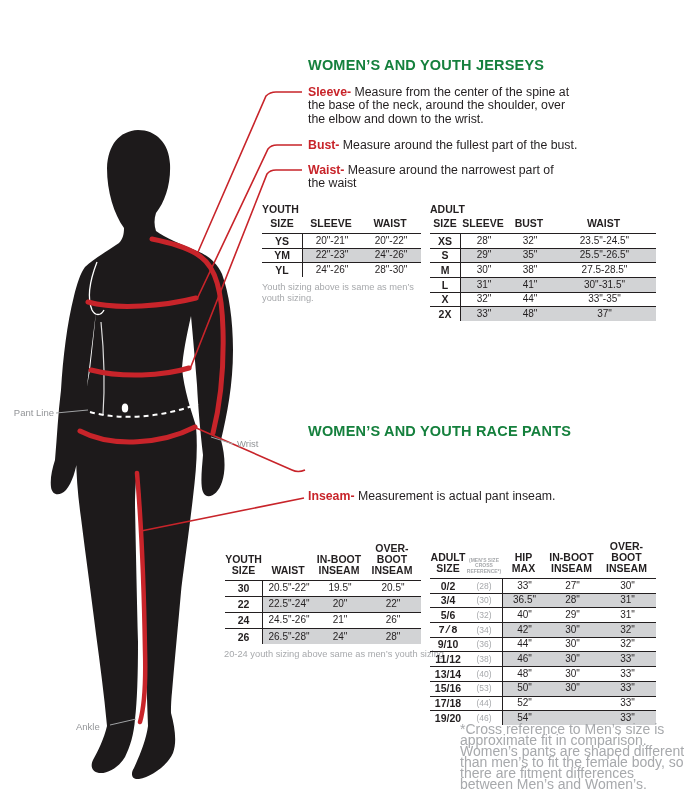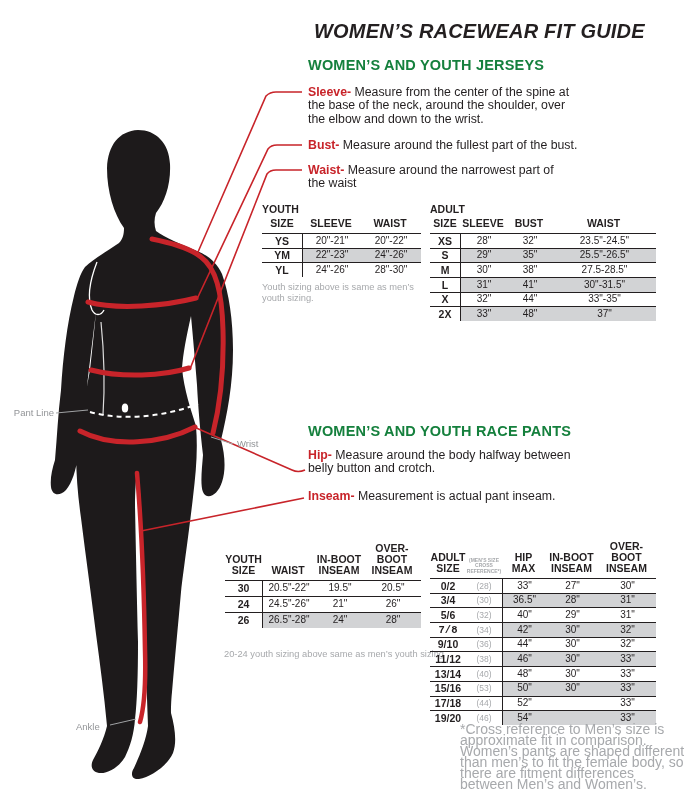--- a/index.html
+++ b/index.html
@@ -108,21 +108,20 @@
     <path fill="none" stroke="#c8242a" stroke-width="1.6" d="M 141 531 L 304 498"></path>
 
     <path fill="none" stroke="#a0a2a4" stroke-width="1" d="M 56 413 L 88 410"></path>
     <path fill="none" stroke="#a0a2a4" stroke-width="1" d="M 233 444 L 211 437"></path>
     <path fill="none" stroke="#a0a2a4" stroke-width="1" d="M 110 725 L 136 719"></path>
     <text x="54" y="416" font-size="9.5" fill="#939598" text-anchor="end">Pant Line</text>
     <text x="237" y="447" font-size="9.5" fill="#939598">Wrist</text>
     <text x="76" y="730" font-size="9.5" fill="#939598">Ankle</text>
   </svg>
 
-  <div class="abs title">WOMEN’S RACEWEAR FIT GUIDE</div>
 
   <div class="abs section-heading" style="left:308px;top:57px;">WOMEN’S AND YOUTH JERSEYS</div>
 
   <div class="abs measure" style="left:308px;top:86px;width:262px;">
     <span class="term">Sleeve-</span>
     <span>Measure from the center of the spine at the base of the neck, around the shoulder, over the elbow and down to the wrist.</span>
   </div>
   <div class="abs measure" style="left:308px;top:139px;width:310px;">
     <span class="term">Bust-</span>
     <span>Measure around the fullest part of the bust.</span>
@@ -202,24 +201,20 @@
           <div class="td c-size vline" style="width: 30px;">2X</div>
           <div class="td c-val shade" style="width: 46px;">33"</div>
           <div class="td c-val shade" style="width: 46px;">48"</div>
           <div class="td c-val shade" style="width: 103px;">37"</div>
         </div>
       </div>
   </div>
 
   <div class="abs section-heading" style="left:308px;top:423px;">WOMEN’S AND YOUTH RACE PANTS</div>
 
-  <div class="abs measure" style="left:308px;top:449px;width:272px;">
-    <span class="term">Hip-</span>
-    <span>Measure around the body halfway between belly button and crotch.</span>
-  </div>
   <div class="abs measure" style="left:308px;top:490px;width:310px;">
     <span class="term">Inseam-</span>
     <span>Measurement is actual pant inseam.</span>
   </div>
 
   <div class="tbl tbl-py" style="left:225px;top:543px;">
     <div class="thead">
       <div class="th" style="width:37px">
         <span>YOUTH</span>
           <span>SIZE</span>
@@ -237,20 +232,26 @@
       </div>
     </div>
     <div>
         <div class="tr">
           <div class="td c-size vline" style="width: 37px;">30</div>
           <div class="td c-val" style="width: 52px;">20.5"-22"</div>
           <div class="td c-val" style="width: 50px;">19.5"</div>
           <div class="td c-val" style="width: 56px;">20.5"</div>
         </div>
         <div class="tr">
+          <div class="td c-size vline" style="width: 37px;">22</div>
+          <div class="td c-val shade" style="width: 52px;">22.5"-24"</div>
+          <div class="td c-val shade" style="width: 50px;">20"</div>
+          <div class="td c-val shade" style="width: 56px;">22"</div>
+        </div>
+        <div class="tr">
           <div class="td c-size vline" style="width: 37px;">24</div>
           <div class="td c-val" style="width: 52px;">24.5"-26"</div>
           <div class="td c-val" style="width: 50px;">21"</div>
           <div class="td c-val" style="width: 56px;">26"</div>
         </div>
         <div class="tr">
           <div class="td c-size vline" style="width: 37px;">26</div>
           <div class="td c-val shade" style="width: 52px;">26.5"-28"</div>
           <div class="td c-val shade" style="width: 50px;">24"</div>
           <div class="td c-val shade" style="width: 56px;">28"</div>

